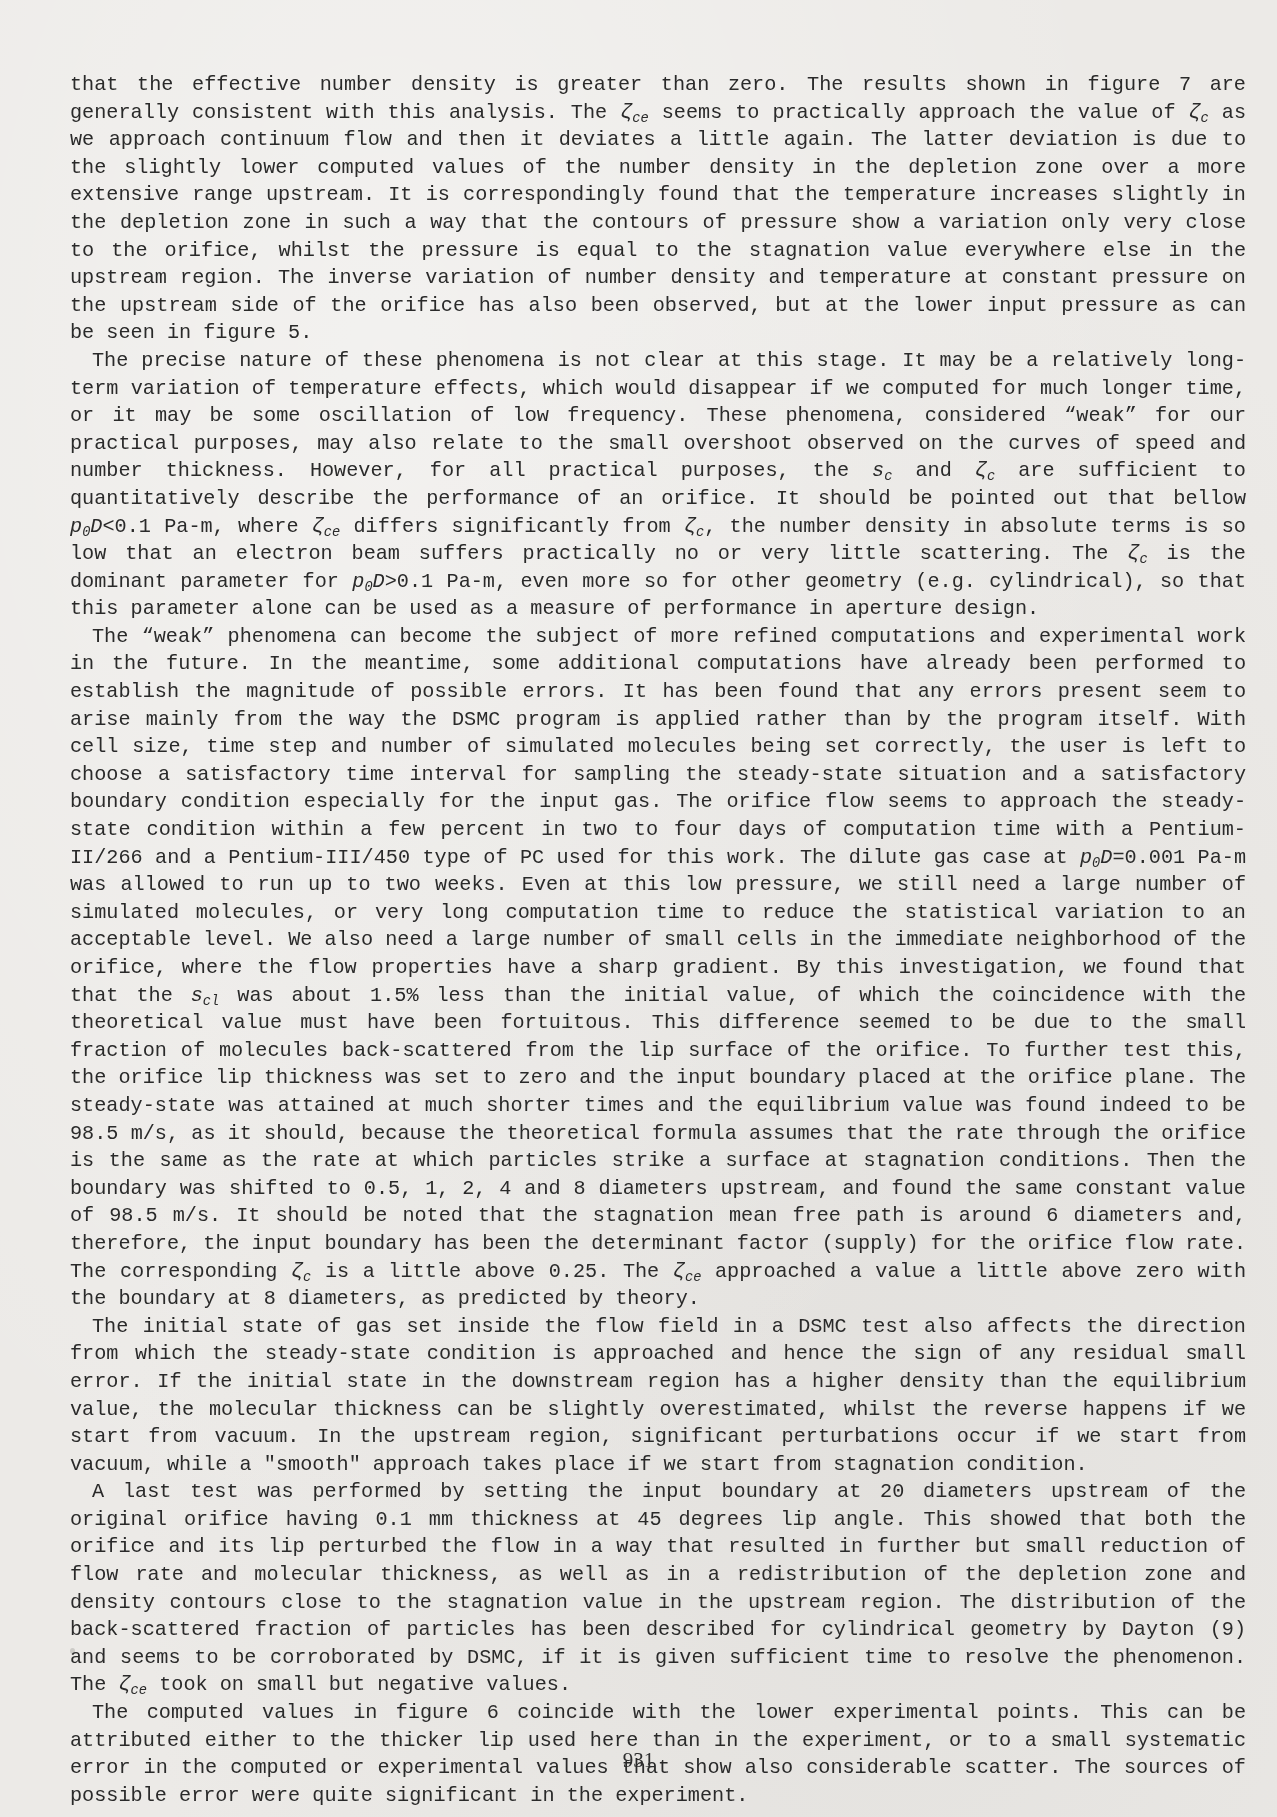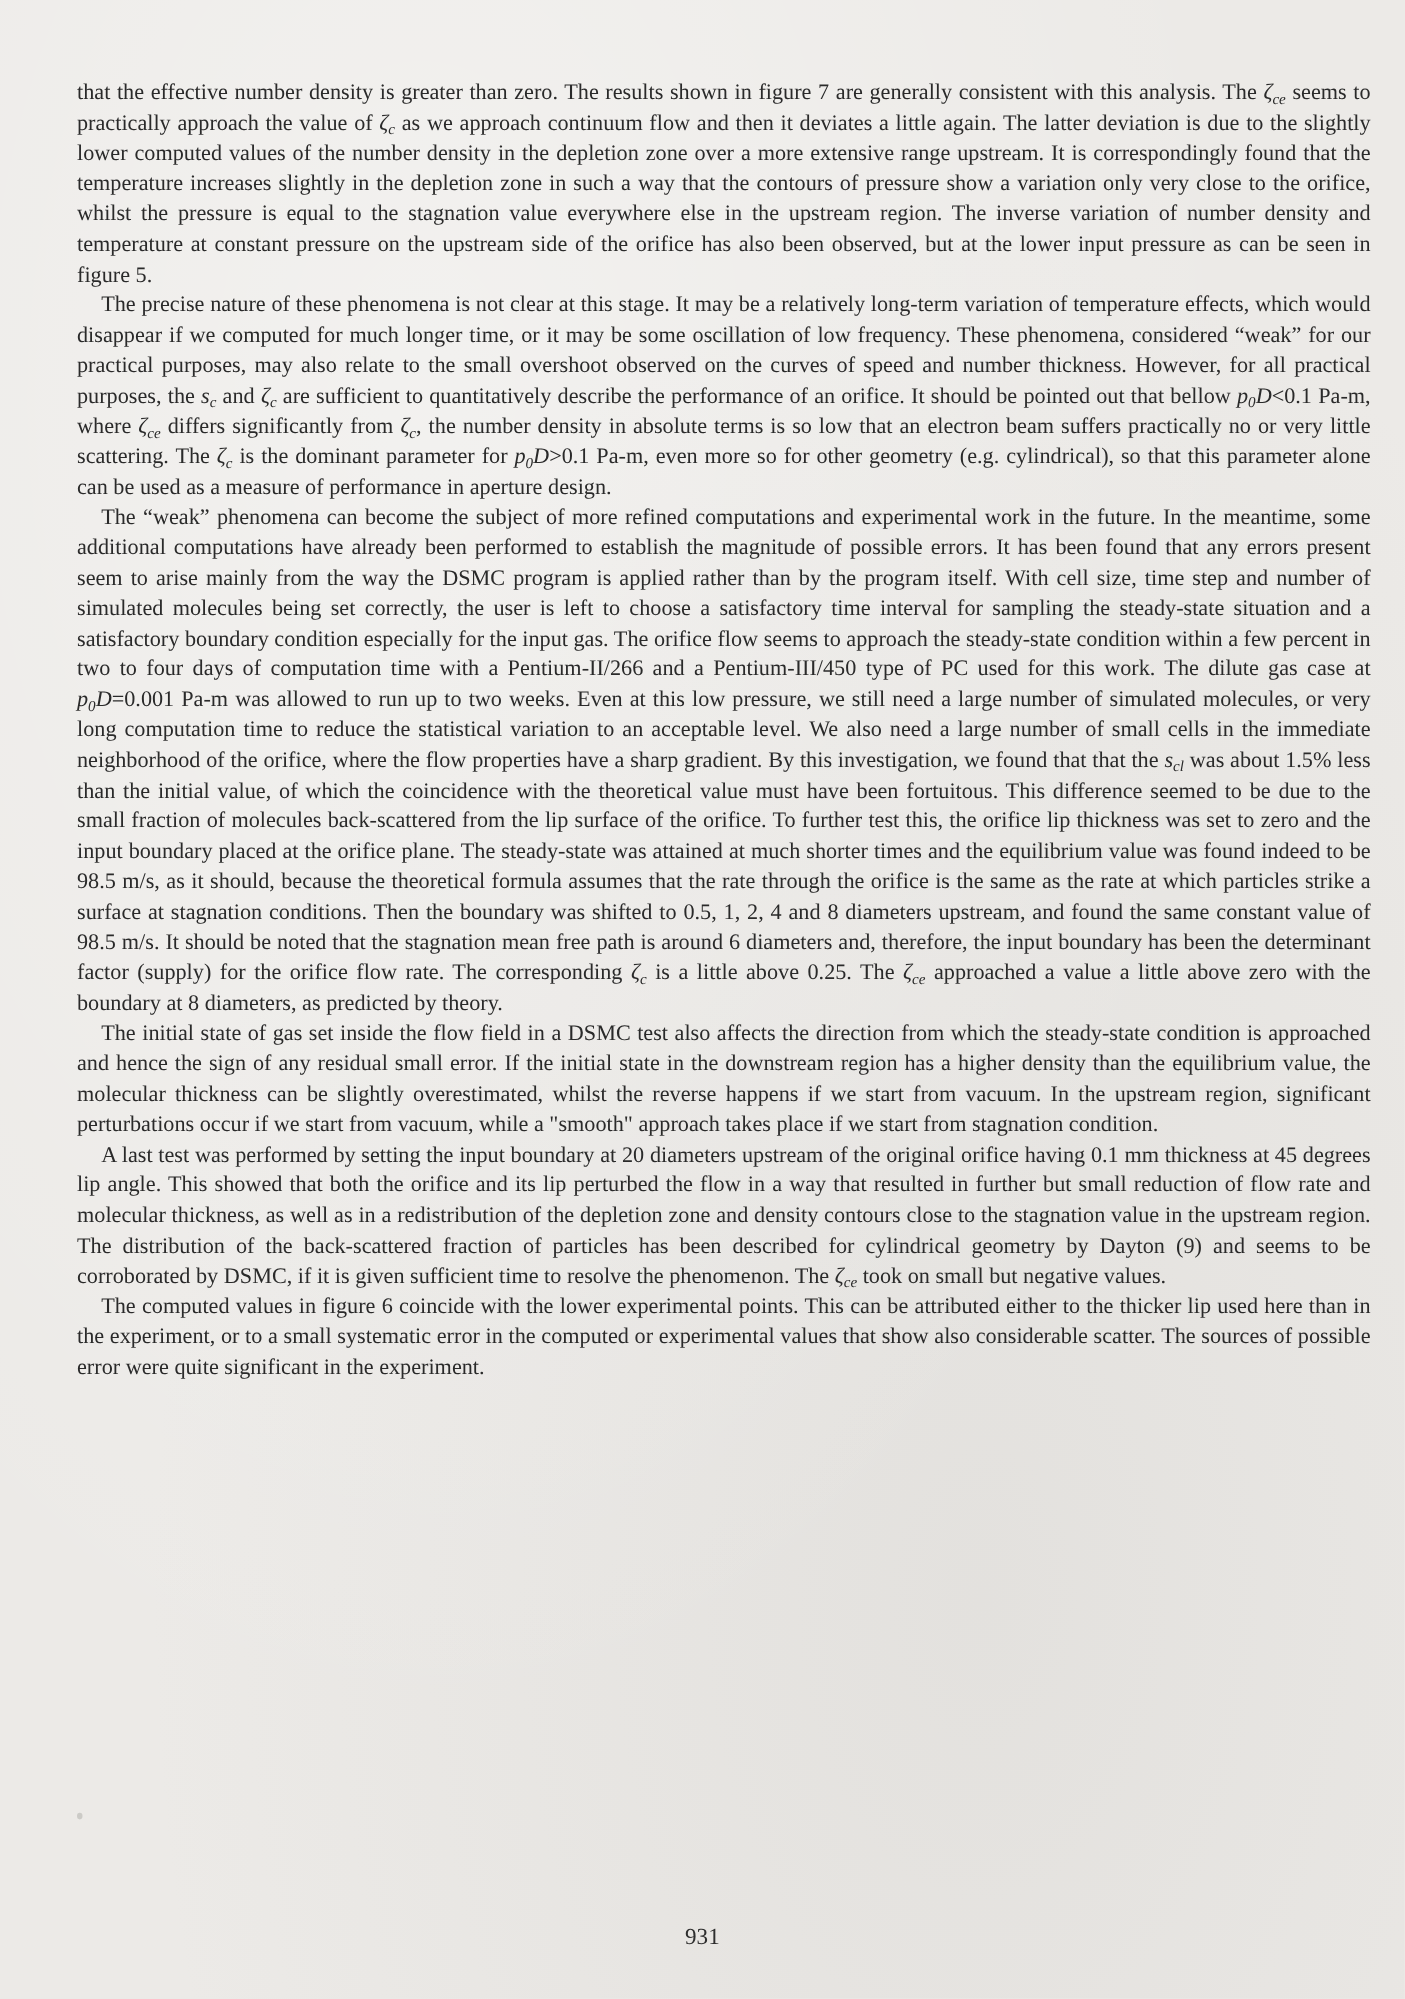--- a/index.html
+++ b/index.html
@@ -13,21 +13,21 @@
     position: absolute; inset: 0;
     background:
       radial-gradient(ellipse at 30% 20%, rgba(255,255,255,0.35), rgba(255,255,255,0) 60%),
       radial-gradient(ellipse at 70% 80%, rgba(200,198,194,0.25), rgba(255,255,255,0) 60%),
       #eceae7;
   }
   .body-text {
     position: absolute;
     left: 70px; top: 71px;
     width: 1176px;
-    font-family: Liberation Serif, serif;
+    font-family: Liberation Mono, monospace;
     font-size: 20.2px;
     line-height: 27.6px;
     color: #2a2a2a;
     text-align: justify;
   }
   .para { margin: 0; text-indent: 22px; }
   .para.first { text-indent: 0; }
   .para i { font-style: italic; }
   .para sub { font-size: 0.68em; vertical-align: -0.3em; line-height: 0; }
   .page-number {

